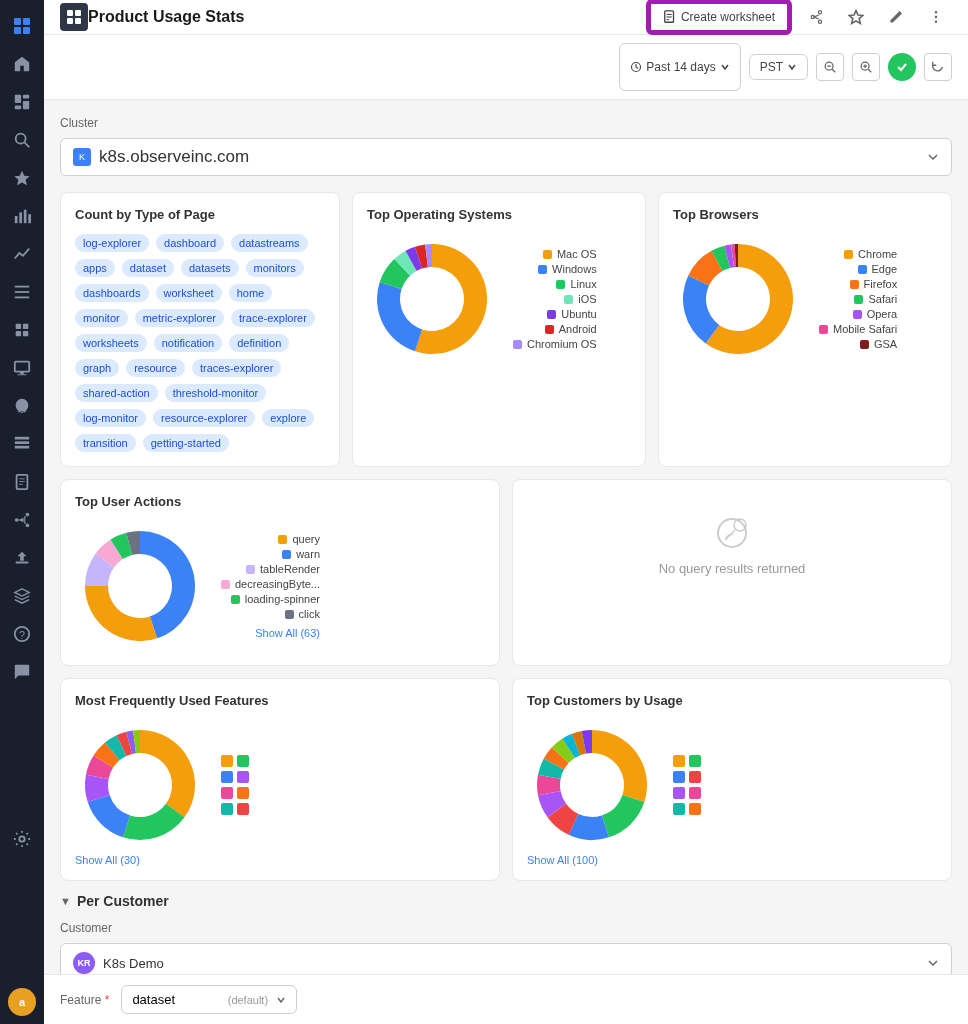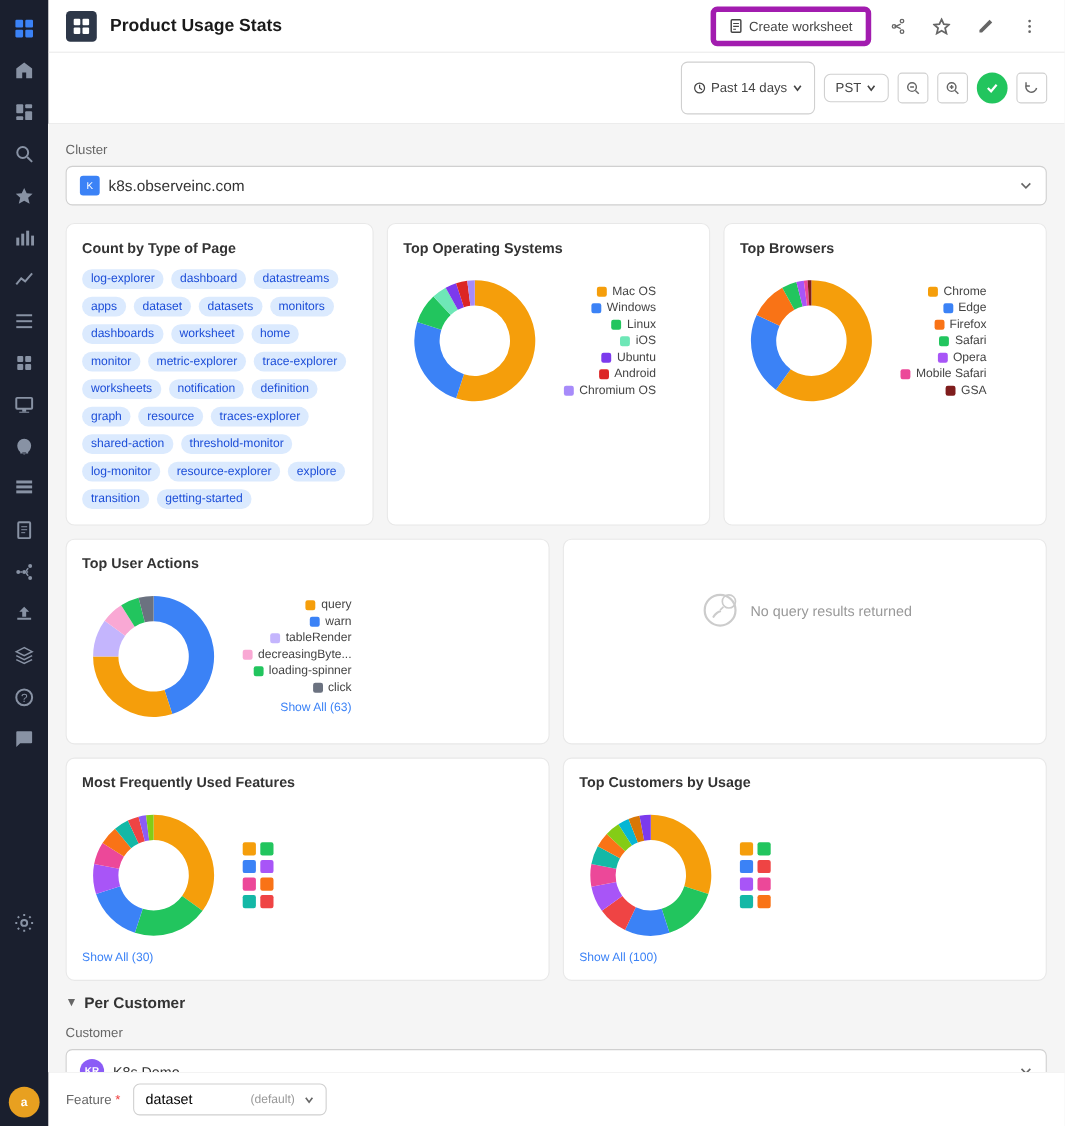--- a/index.html
+++ b/index.html
@@ -8,21 +8,21 @@
     
     .sidebar { width: 44px; background: #1a1f2e; display: flex; flex-direction: column; align-items: center; padding-top: 8px; gap: 2px; flex-shrink: 0; }
     .sidebar-icon { width: 36px; height: 36px; display: flex; align-items: center; justify-content: center; border-radius: 6px; cursor: pointer; color: #8892a4; font-size: 16px; }
     .sidebar-icon.active { color: #fff; }
     .sidebar-avatar { width: 28px; height: 28px; border-radius: 50%; background: #e8a020; display: flex; align-items: center; justify-content: center; color: #fff; font-size: 11px; font-weight: 600; margin-top: auto; margin-bottom: 8px; cursor: pointer; }
 
     
     .main { flex: 1; display: flex; flex-direction: column; overflow: hidden; }
 
     
-    .topbar { background: #fff; border-bottom: 1px solid #e8e8e8; padding: 0 16px; height: 48px; display: flex; align-items: center; gap: 12px; flex-shrink: 0; }
+    .topbar { background: #fff; border-bottom: 1px solid #e8e8e8; padding: 0 16px; height: 35px; display: flex; align-items: center; flex-shrink: 0; }
     .topbar-logo { width: 28px; height: 28px; background: #2d3748; border-radius: 4px; display: flex; align-items: center; justify-content: center; color: #fff; font-size: 12px; }
     .topbar-title { font-size: 16px; font-weight: 600; color: #1a1a1a; flex: 1; }
     .topbar-actions { display: flex; align-items: center; gap: 8px; }
     .topbar-btn { display: flex; align-items: center; gap: 4px; padding: 6px 12px; border: 5px solid #a21caf; border-radius: 6px; background: #fff; cursor: pointer; font-size: 12px; color: #444; }
     .topbar-icon-btn { width: 32px; height: 32px; border-radius: 6px; display: flex; align-items: center; justify-content: center; cursor: pointer; color: #666; font-size: 15px; }
 
     
     .toolbar { background: #fff; border-bottom: 1px solid #e8e8e8; padding: 8px 16px; display: flex; align-items: center; gap: 8px; justify-content: flex-end; flex-shrink: 0; }
     .time-selector { display: flex; align-items: center; gap: 4px; padding: 16px 10px; border: 1px solid #d0d0d0; border-radius: 6px; background: #fff; cursor: pointer; font-size: 12px; color: #444; }
     .tz-selector { display: flex; align-items: center; gap: 4px; padding: 5px 10px; border: 1px solid #d0d0d0; border-radius: 6px; background: #fff; cursor: pointer; font-size: 12px; color: #444; }
@@ -32,21 +32,21 @@
 
     
     .content { flex: 1; overflow-y: auto; padding: 16px; background: #f5f5f5; }
 
     
     .section-label { font-size: 12px; color: #666; margin-bottom: 8px; font-weight: 500; }
 
     
     .cluster-dropdown { background: #fff; border: 1px solid #d0d0d0; border-radius: 6px; padding: 8px 12px; display: flex; align-items: center; gap: 8px; cursor: pointer; margin-bottom: 16px; }
     .cluster-icon { width: 18px; height: 18px; background: #3b82f6; border-radius: 3px; display: flex; align-items: center; justify-content: center; color: #fff; font-size: 9px; }
-    .cluster-text { flex: 1; font-size: 14px; color: #333; }
+    .cluster-text { flex: 1; font-size: 17px; color: #333; }
 
     
     .grid-2col { display: grid; grid-template-columns: 1fr 1fr; gap: 12px; margin-bottom: 12px; }
     .grid-3col { display: grid; grid-template-columns: 280px 1fr 1fr; gap: 12px; margin-bottom: 12px; }
 
     
     .card { background: #fff; border: 1px solid #e8e8e8; border-radius: 8px; padding: 14px; }
     .card-title { font-size: 13px; font-weight: 600; color: #333; margin-bottom: 12px; }
 
     
@@ -58,21 +58,21 @@
     .donut-wrapper { position: relative; width: 130px; height: 130px; flex-shrink: 0; }
     .legend { display: flex; flex-direction: column; gap: 3px; font-size: 11px; align-items: flex-end; }
     .legend-item { display: flex; align-items: center; gap: 5px; }
     .legend-dot { width: 9px; height: 9px; border-radius: 2px; flex-shrink: 0; }
     .legend-text { color: #444; }
 
     
     .show-all { color: #3b82f6; font-size: 11px; cursor: pointer; margin-top: 4px; display: block; }
 
     
-    .no-results { display: flex; flex-direction: row; align-items: center; justify-content: center; height: 100px; color: #999; gap: 8px; }
+    .no-results { display: flex; flex-direction: column; align-items: center; justify-content: center; height: 100px; color: #999; gap: 8px; }
     .no-results-text { font-size: 13px; }
 
     
     .section-header { display: flex; align-items: center; gap: 6px; margin-bottom: 12px; margin-top: 8px; cursor: pointer; }
     .section-header-arrow { color: #666; font-size: 11px; }
     .section-header-title { font-size: 14px; font-weight: 600; color: #333; }
 
     
     .customer-dropdown { background: #fff; border: 1px solid #d0d0d0; border-radius: 6px; padding: 8px 12px; display: flex; align-items: center; gap: 8px; cursor: pointer; margin-bottom: 12px; }
     .customer-avatar { width: 22px; height: 22px; background: #8b5cf6; border-radius: 50%; display: flex; align-items: center; justify-content: center; color: #fff; font-size: 9px; font-weight: 600; }

